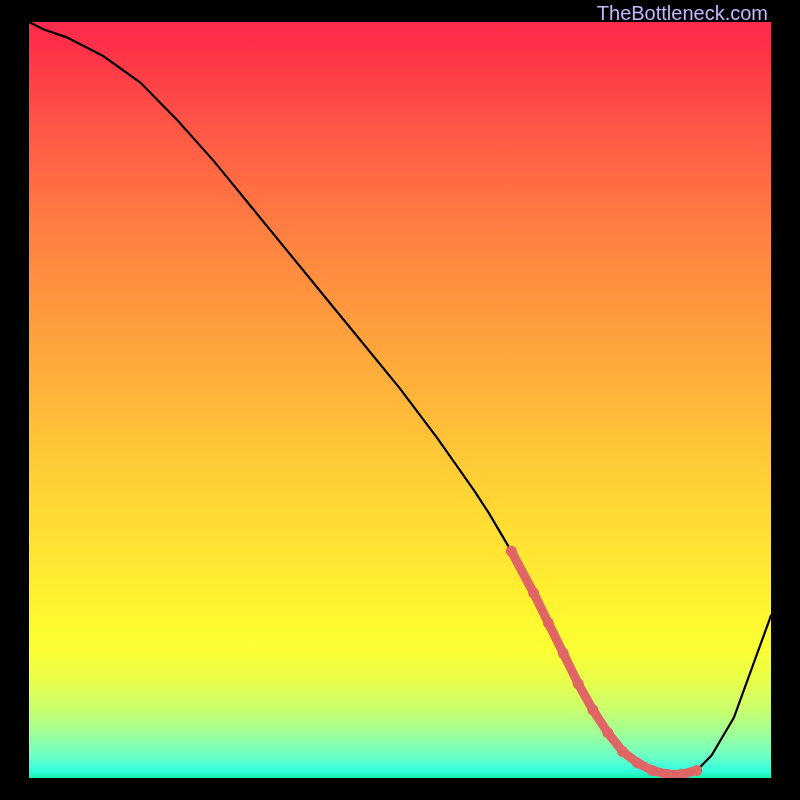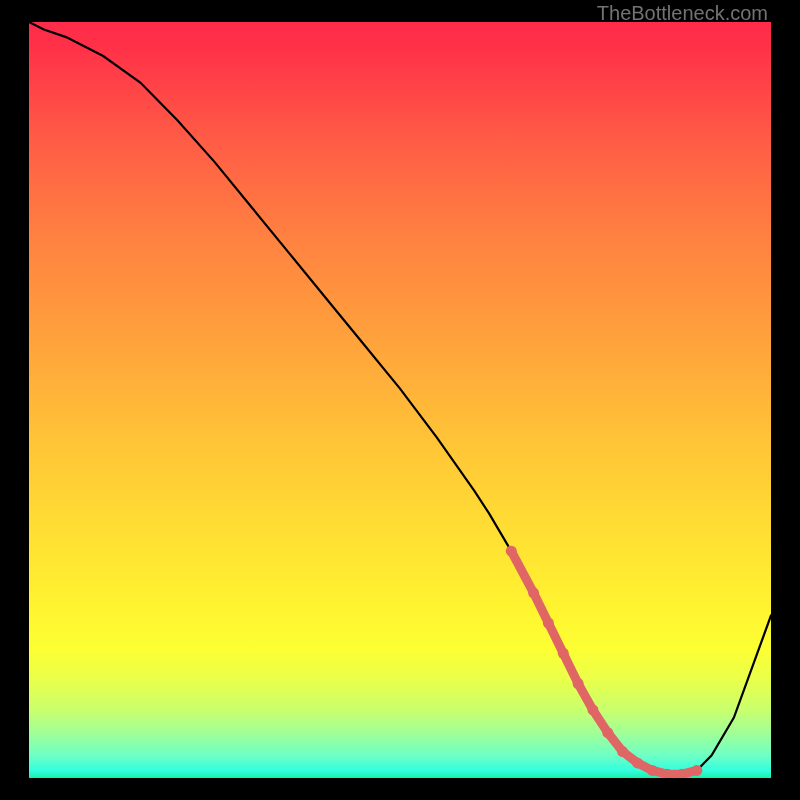--- a/index.html
+++ b/index.html
@@ -38,21 +38,21 @@
       #a1ff97 94%,
       #6fffc4 97%,
       #33ffe0 99%,
       #18f0a8 100%
     );
   }
   .watermark {
     position: absolute;
     top: 2px;
     right: 32px;
-    color: #737373;
+    color: #c4b5fd;
     font-size: 20px;
     font-weight: 500;
     letter-spacing: 0px;
   }
   svg.curve {
     position: absolute;
     inset: 0;
     width: 100%;
     height: 100%;
   }

